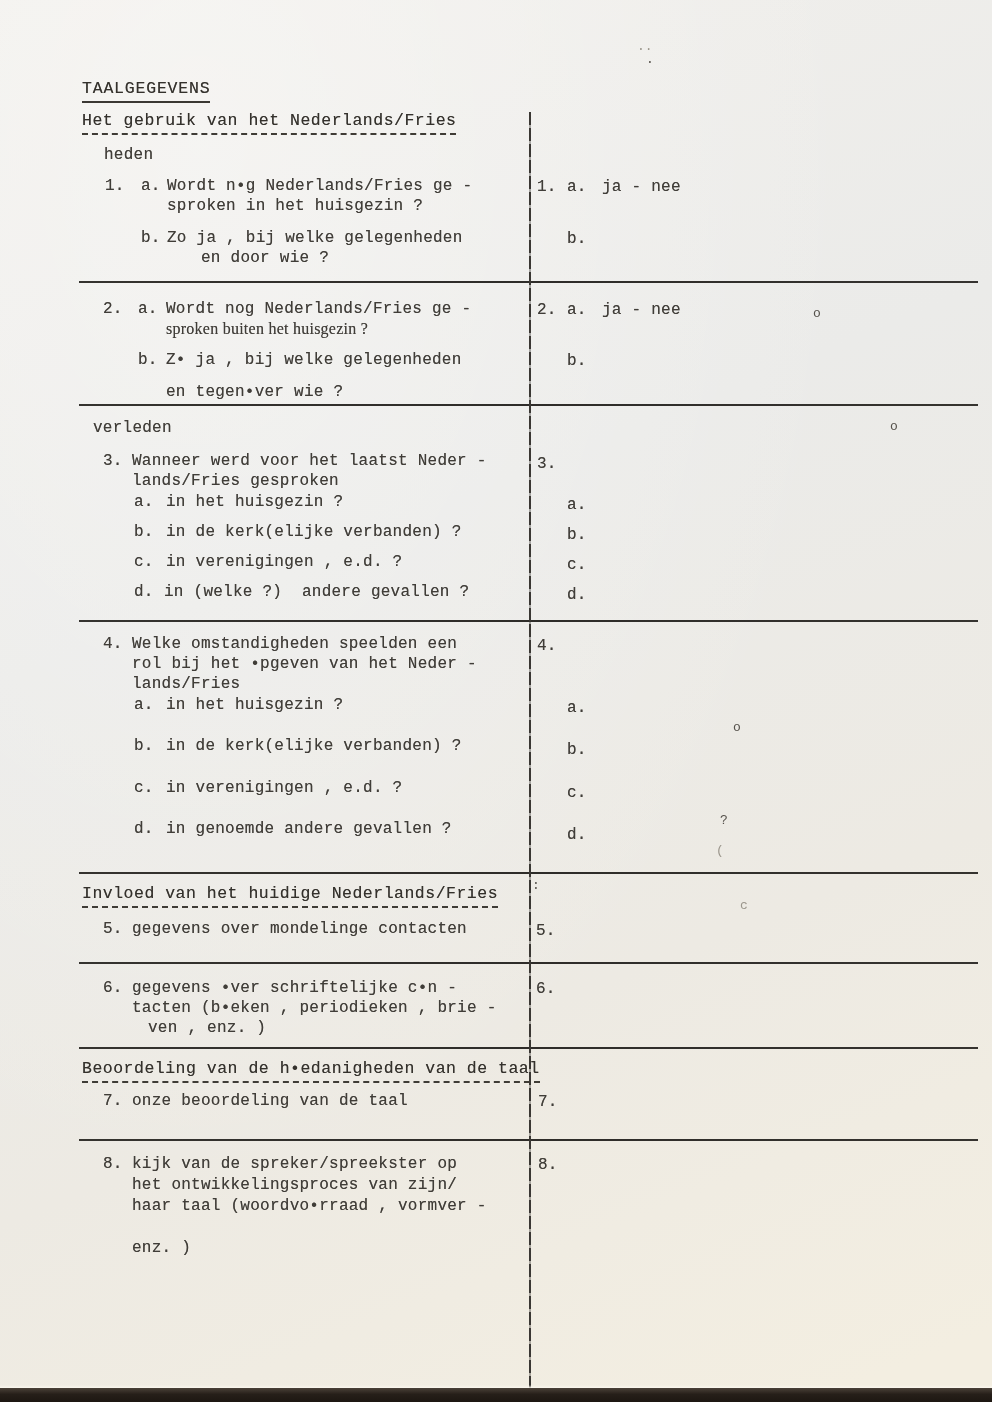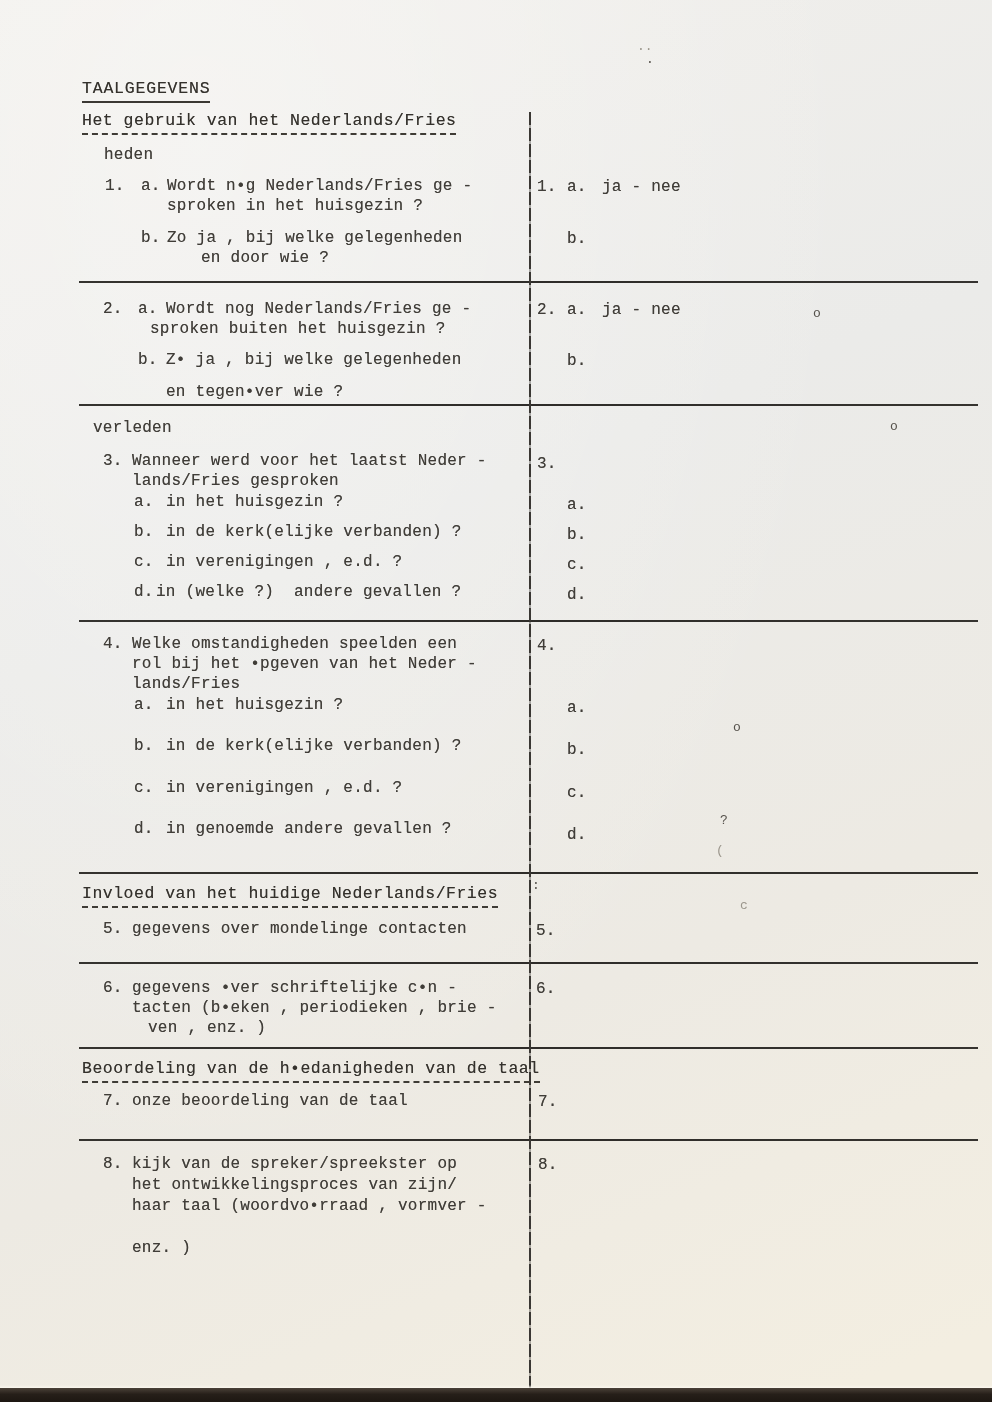--- a/index.html
+++ b/index.html
@@ -88,21 +88,21 @@
   <span class="t" style="left:537px;top:178px;">1.</span>
   <span class="t" style="left:567px;top:178px;">a.</span>
   <span class="t" style="left:602px;top:178px;">ja - nee</span>
   <span class="t" style="left:567px;top:230px;">b.</span>
 
   <div class="rule" style="top:281px;"></div>
 
   <span class="t" style="left:103px;top:300px;">2.</span>
   <span class="t" style="left:138px;top:300px;">a.</span>
   <span class="t" style="left:166px;top:300px;">Wordt nog Nederlands/Fries ge -</span>
-  <span class="t" style="left:150px;top:320px;">sproken buiten het huisgezin ?</span>
+  <span class="t" style="left:166px;top:320px;font-family:Liberation Serif, serif;">sproken buiten het huisgezin ?</span>
   <span class="t" style="left:138px;top:351px;">b.</span>
   <span class="t" style="left:166px;top:351px;">Z• ja , bij welke gelegenheden</span>
   <span class="t" style="left:166px;top:383px;">en tegen•ver wie ?</span>
 
   <span class="t" style="left:537px;top:301px;">2.</span>
   <span class="t" style="left:567px;top:301px;">a.</span>
   <span class="t" style="left:602px;top:301px;">ja - nee</span>
   <span class="t" style="left:567px;top:352px;">b.</span>
 
   <div class="rule" style="top:404px;"></div>
@@ -111,21 +111,21 @@
   <span class="t" style="left:103px;top:452px;">3.</span>
   <span class="t" style="left:132px;top:452px;">Wanneer werd voor het laatst Neder -</span>
   <span class="t" style="left:132px;top:472px;">lands/Fries gesproken</span>
   <span class="t" style="left:134px;top:493px;">a.</span>
   <span class="t" style="left:166px;top:493px;">in het huisgezin ?</span>
   <span class="t" style="left:134px;top:523px;">b.</span>
   <span class="t" style="left:166px;top:523px;">in de kerk(elijke verbanden) ?</span>
   <span class="t" style="left:134px;top:553px;">c.</span>
   <span class="t" style="left:166px;top:553px;">in verenigingen , e.d. ?</span>
   <span class="t" style="left:134px;top:583px;">d.</span>
-  <span class="t" style="left:156px;top:583px;">in (welke ?)  andere gevallen ?</span>
+  <span class="t" style="left:164px;top:583px;">in (welke ?)  andere gevallen ?</span>
 
   <span class="t" style="left:537px;top:455px;">3.</span>
   <span class="t" style="left:567px;top:496px;">a.</span>
   <span class="t" style="left:567px;top:526px;">b.</span>
   <span class="t" style="left:567px;top:556px;">c.</span>
   <span class="t" style="left:567px;top:586px;">d.</span>
 
   <div class="rule" style="top:620px;"></div>
 
   <span class="t" style="left:103px;top:635px;">4.</span>

